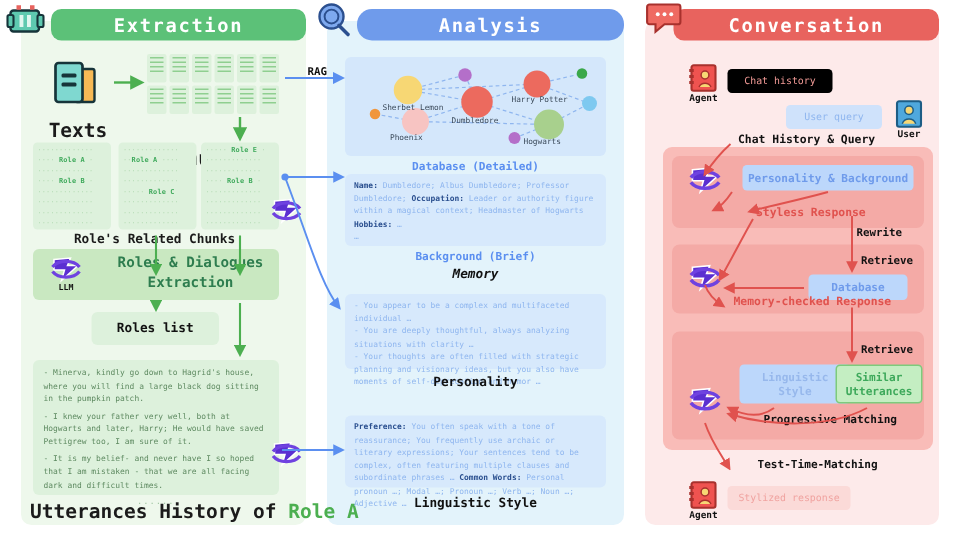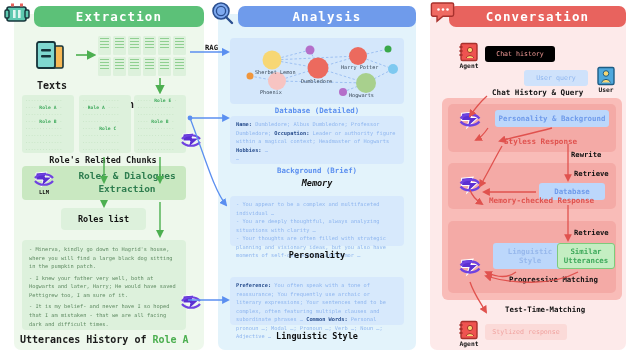--- a/index.html
+++ b/index.html
@@ -10,32 +10,32 @@
   
   .panel { position:absolute; border-radius:7px; }
   #panel-extraction { left:14px; top:14px; width:190px; height:336px; background:#eef8ec; }
   #panel-analysis   { left:218px; top:14px; width:198px; height:336px; background:#e3f3fb; }
   #panel-conv       { left:430px; top:14px; width:196px; height:336px; background:#fdeaea; }
 
   .pheader { position:absolute; top:6px; border-radius:7px; height:21px;
      display:flex; align-items:center; justify-content:center;
      color:#ffffff; font-size:12.5px; letter-spacing:1.1px; font-weight:bold; }
   #hdr-extraction { left:34px; width:170px; background:#5cc178; }
-  #hdr-analysis   { left:238px; width:178px; background:#6f9beb; }
+  #hdr-analysis   { left:238px; width:178px; background:#6f9beb;border-radius:10px; }
   #hdr-conv       { left:449px; width:177px; background:#e8635e; }
 
   
   .badge { position:absolute; width:26px; height:26px; }
   #badge-extraction { left:4px; top:1px; }
   #badge-analysis   { left:210px; top:1px; }
   #badge-conv       { left:430px; top:0px; }
 
   
   #doc-icon { position:absolute; left:33px; top:39px; width:36px; height:32px; }
-  .label { position:absolute; font-size:10px; font-weight:bold; color:#1b1b1b;
+  .label { position:absolute; font-size:13px; font-weight:bold; color:#1b1b1b;
     white-space:nowrap; text-align:center; }
   #lbl-texts { left:25px; top:80px; width:54px; }
   #lbl-chunks { left:110px; top:80px; width:60px;margin-top:19px; }
   #lbl-related { left:20px; top:155px; width:166px; font-size:8.5px;}
   #lbl-utter { left:20px; top:334px; width:166px; }
   #lbl-utter .hl { color:#4caf50; }
 
   .chunkgrid { position:absolute; left:98px; top:36px; width:88px; height:40px;
      display:grid; grid-template-columns:repeat(6,1fr); grid-template-rows:repeat(2,1fr); gap:2px 2px;}
   .chunk { background:#ddf1dc; border-radius:1.5px; position:relative; overflow:hidden;}

